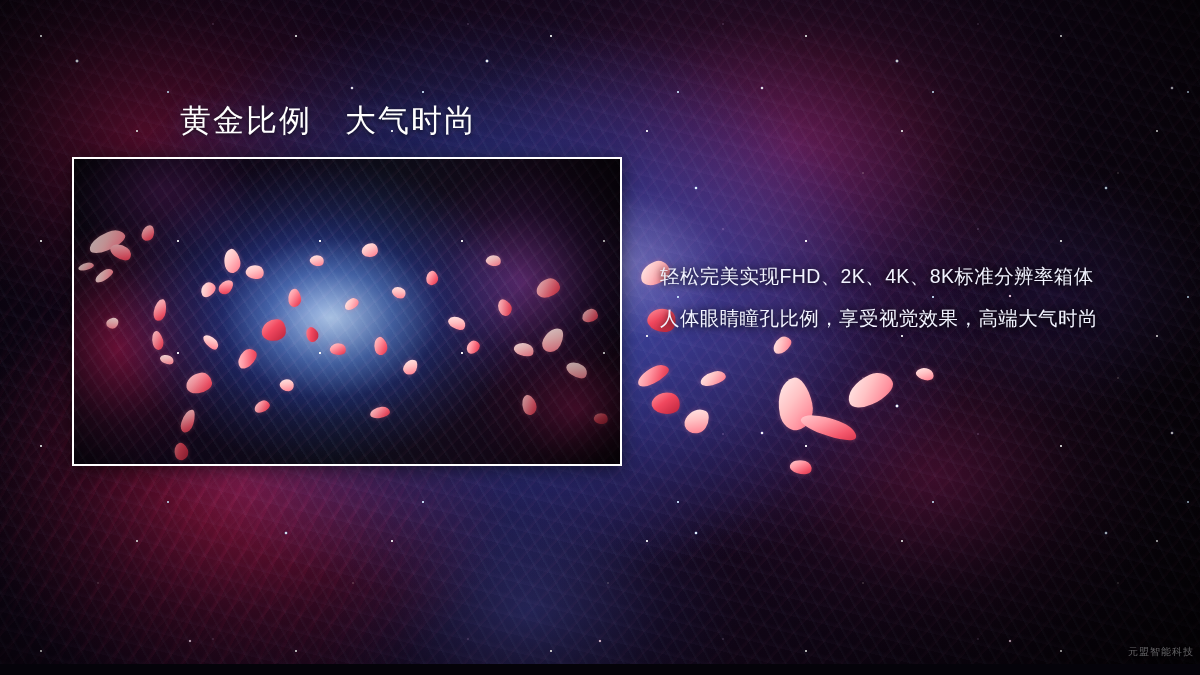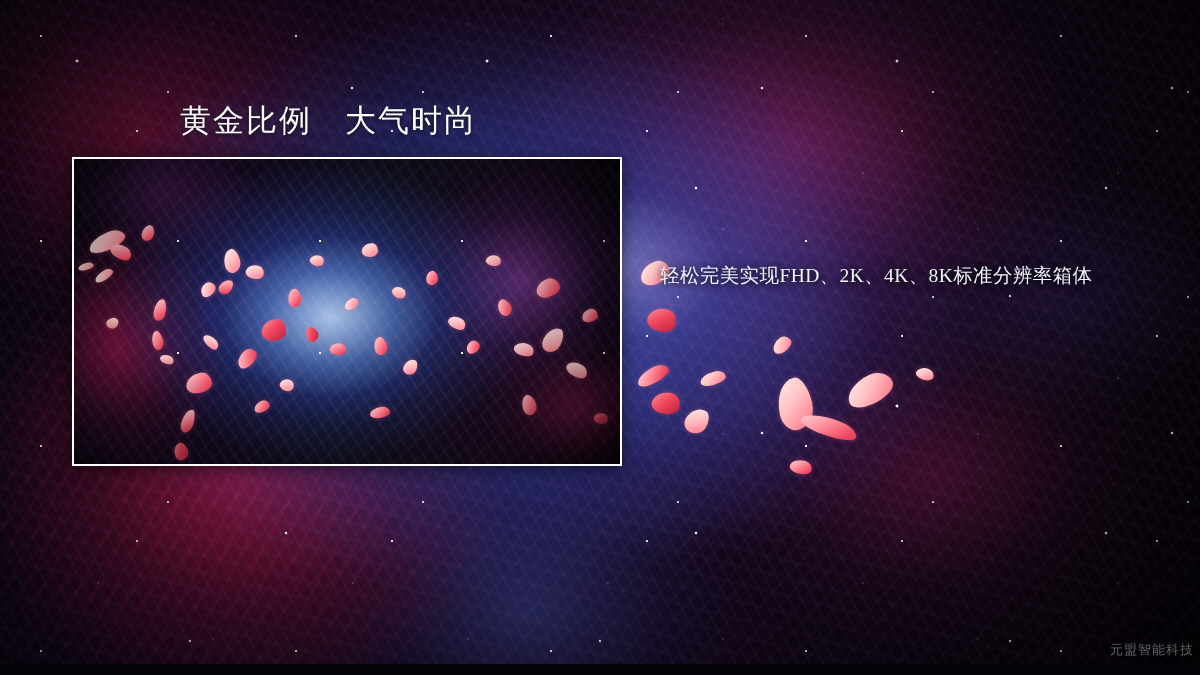--- a/index.html
+++ b/index.html
@@ -172,28 +172,27 @@
     left:660px; top:255px;
     width:520px;
   }
   .body-line {
     font-size:19.5px;
     line-height:42px;
     color:#f2f4ff;
     letter-spacing:.4px;
     white-space:nowrap;
     text-shadow:0 1px 6px rgba(0,0,0,.80), 0 0 14px rgba(0,0,0,.55);
-    font-family:Liberation Serif, serif;
   }
 
   
   .watermark {
     position:absolute;
     right:6px; bottom:5px;
-    font-size:13px;
+    font-size:10px;
     letter-spacing:1px;
     color:rgba(175,175,178,0.55);
     text-shadow:0 1px 2px rgba(0,0,0,.6);
   }
 </style>
 </head>
 <body>
 
 <div id="slide">
 
@@ -270,17 +269,18 @@
   <div class="petal pale" style="left:686px; top:408px; width:22px; height:26px; transform:rotate(30deg);"></div>
   <div class="petal pale" style="left:778px; top:378px; width:34px; height:52px; transform:rotate(-12deg);"></div>
   <div class="petal" style="left:800px; top:418px; width:58px; height:18px; transform:rotate(20deg);"></div>
   <div class="petal pale" style="left:846px; top:376px; width:48px; height:28px; transform:rotate(-24deg);"></div>
   <div class="petal" style="left:790px; top:460px; width:22px; height:14px; transform:rotate(16deg);"></div>
   <div class="petal pale" style="left:772px; top:338px; width:20px; height:14px; transform:rotate(-34deg);"></div>
   <div class="petal pale" style="left:916px; top:368px; width:18px; height:12px; transform:rotate(22deg);"></div>
 
   <div class="body-copy">
     <div class="body-line">轻松完美实现FHD、2K、4K、8K标准分辨率箱体</div>
+    <div class="body-line">人体眼睛瞳孔比例，享受视觉效果，高端大气时尚</div>
   </div>
 
   <div class="watermark">元盟智能科技</div>
 
 </div>
 
 </body></html>

